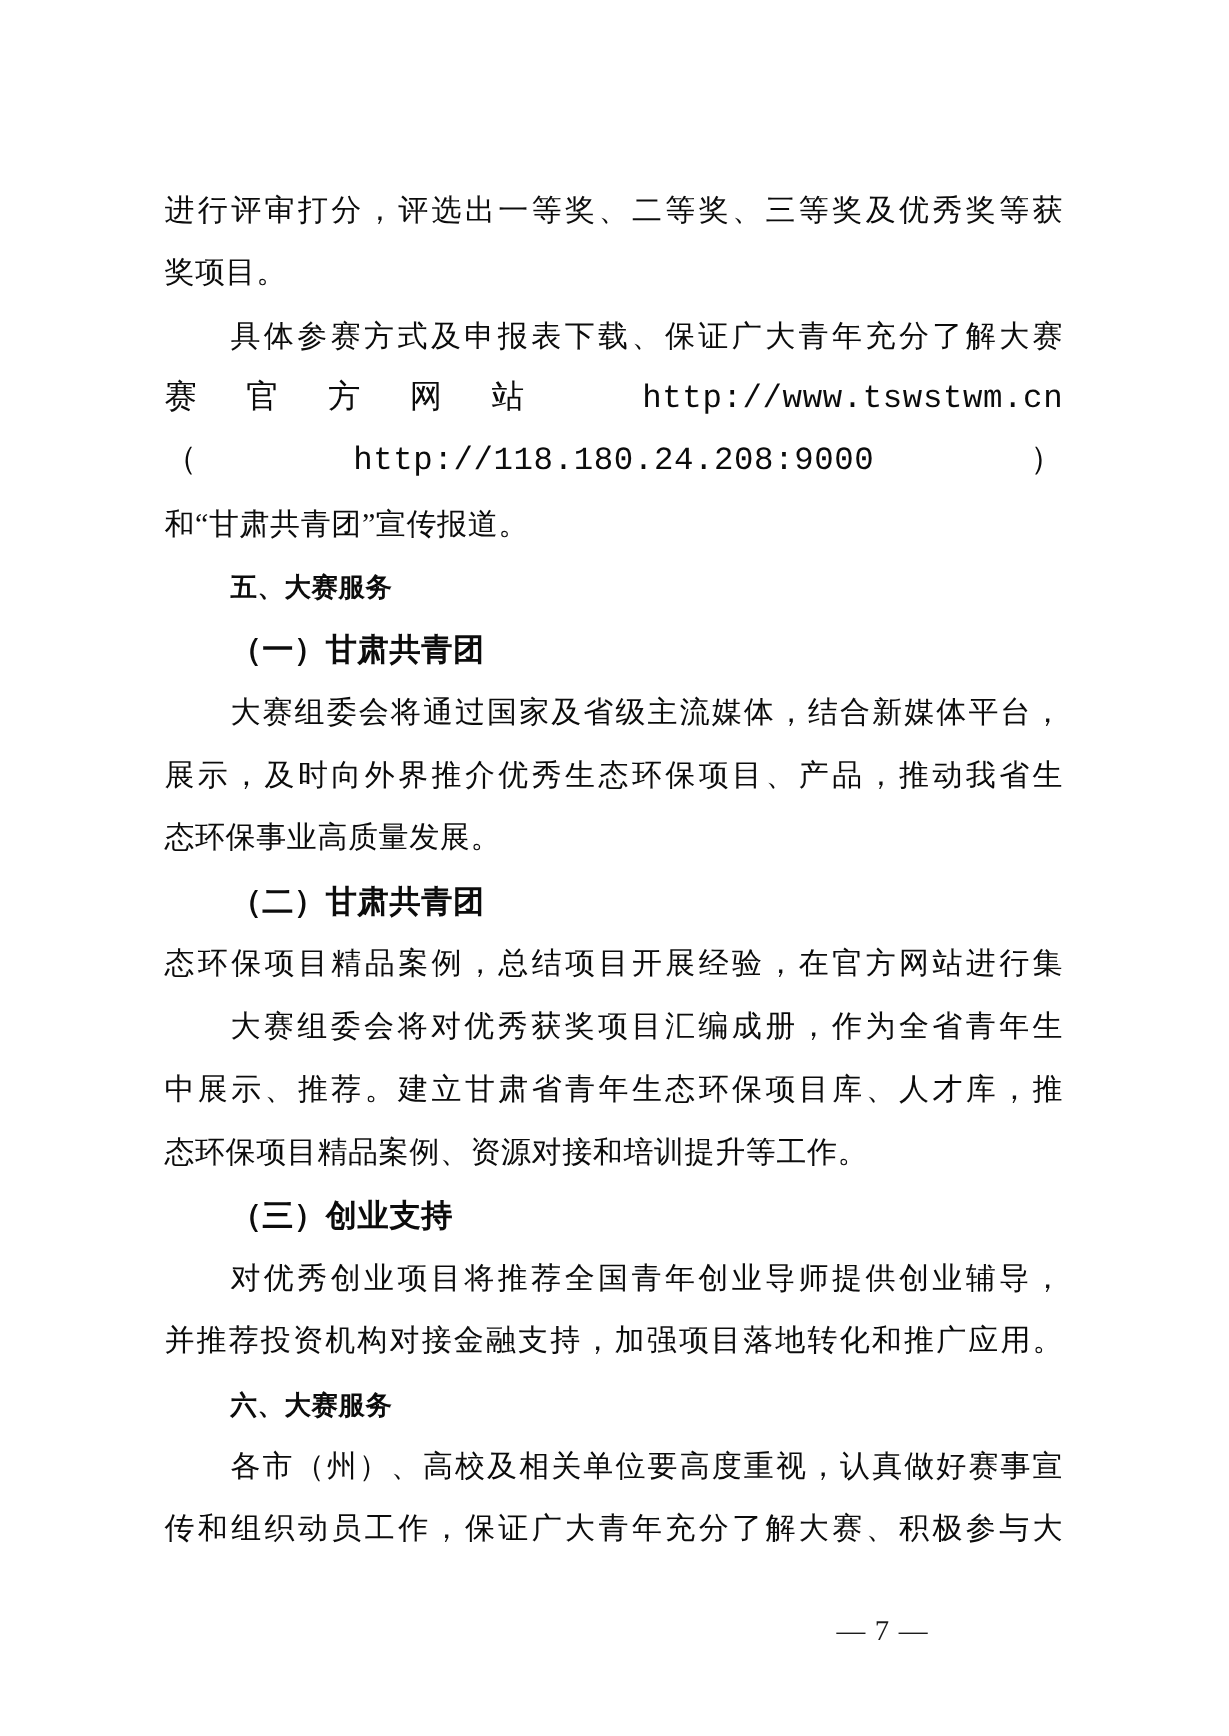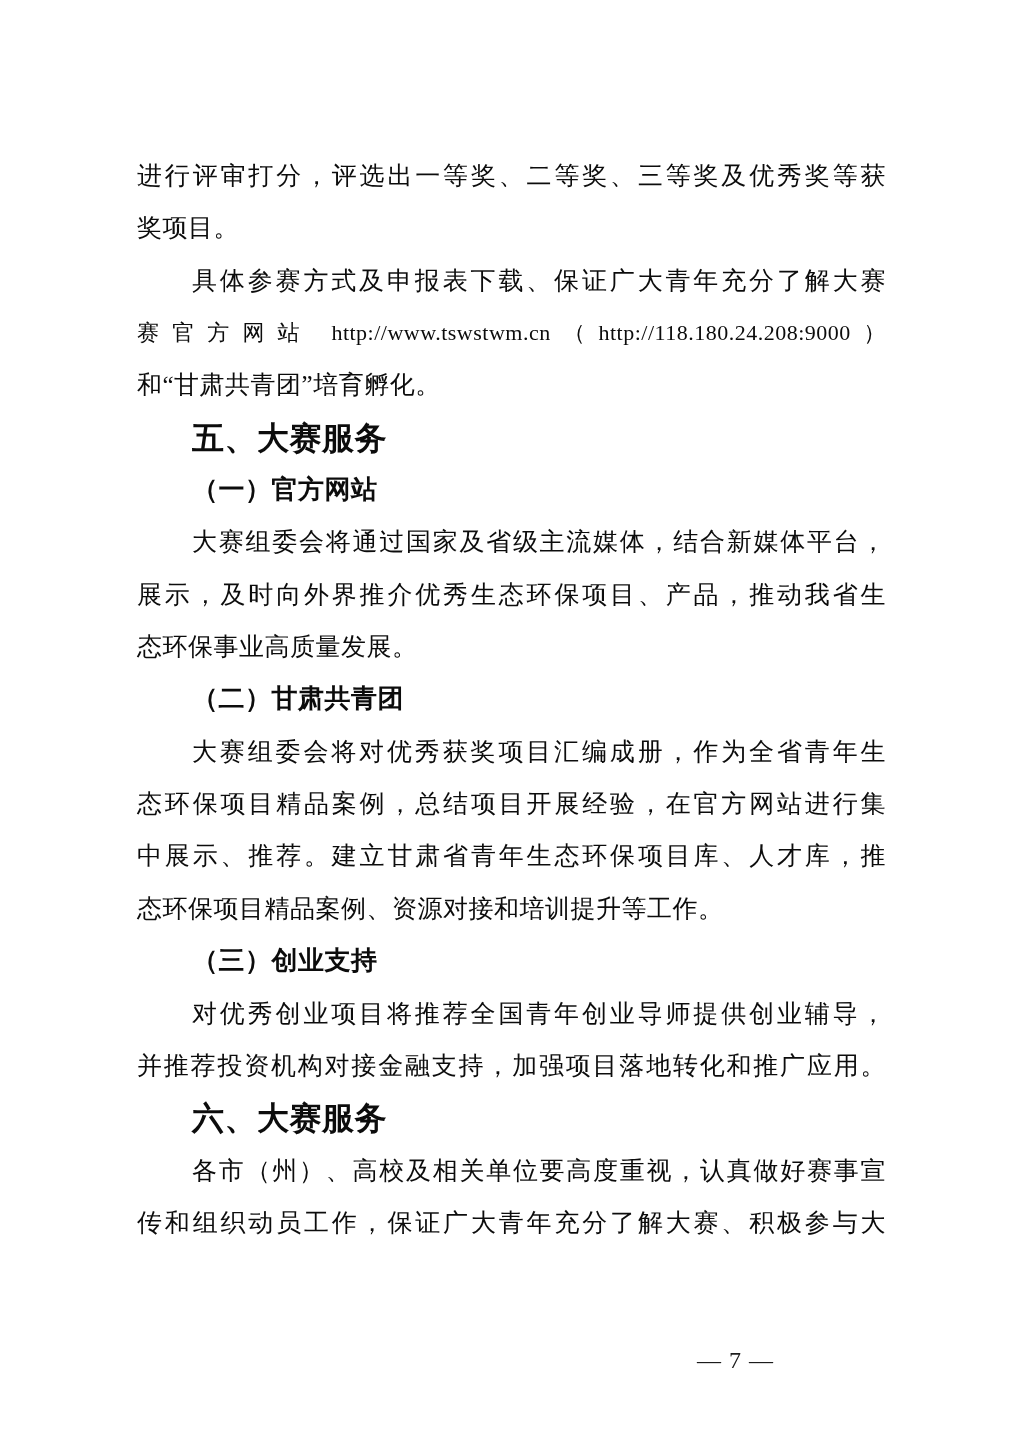--- a/index.html
+++ b/index.html
@@ -29,26 +29,27 @@
     white-space: normal;
   }
   .ln.just {
     text-align: justify;
     text-align-last: justify;
   }
   .ln.ind {
     padding-left: 55px;
   }
   .ln.url {
-    font-size: 22px;
+    font-size: 27px;
+    font-family: Liberation Mono, monospace;
   }
   .ln.hmajor {
     font-family: "Liberation Sans", "DejaVu Sans", sans-serif;
     font-weight: bold;
-    font-size: 32px;
+    font-size: 22px;
   }
   .ln.hminor {
     font-weight: bold;
     font-size: 26px;
   }
   .page-footer {
     position: absolute;
     top: 1346px;
     right: 138px;
     font-size: 24px;
@@ -59,29 +60,29 @@
 </style>
 </head>
 <body>
 
 <div class="page">
   <main class="text-block" id="text-block">
       <div class="ln just">进行评审打分，评选出一等奖、二等奖、三等奖及优秀奖等获</div>
       <div class="ln">奖项目。</div>
       <div class="ln ind just">具体参赛方式及申报表下载、保证广大青年充分了解大赛</div>
       <div class="ln url just">赛官方网站 http://www.tswstwm.cn（http://118.180.24.208:9000）</div>
-      <div class="ln">和“甘肃共青团”培育孵化。</div>
+      <div class="ln">和“甘肃共青团”宣传报道。</div>
       <div class="ln hmajor ind">五、大赛服务</div>
-      <div class="ln hminor ind">（一）官方网站</div>
+      <div class="ln hminor ind">（一）甘肃共青团</div>
       <div class="ln ind just">大赛组委会将通过国家及省级主流媒体，结合新媒体平台，</div>
       <div class="ln just">展示，及时向外界推介优秀生态环保项目、产品，推动我省生</div>
       <div class="ln">态环保事业高质量发展。</div>
       <div class="ln hminor ind">（二）甘肃共青团</div>
+      <div class="ln just">态环保项目精品案例，总结项目开展经验，在官方网站进行集</div>
       <div class="ln ind just">大赛组委会将对优秀获奖项目汇编成册，作为全省青年生</div>
-      <div class="ln just">态环保项目精品案例，总结项目开展经验，在官方网站进行集</div>
       <div class="ln just">中展示、推荐。建立甘肃省青年生态环保项目库、人才库，推</div>
       <div class="ln">态环保项目精品案例、资源对接和培训提升等工作。</div>
       <div class="ln hminor ind">（三）创业支持</div>
       <div class="ln ind just">对优秀创业项目将推荐全国青年创业导师提供创业辅导，</div>
       <div class="ln just">并推荐投资机构对接金融支持，加强项目落地转化和推广应用。</div>
       <div class="ln hmajor ind">六、大赛服务</div>
       <div class="ln ind just">各市（州）、高校及相关单位要高度重视，认真做好赛事宣</div>
       <div class="ln just">传和组织动员工作，保证广大青年充分了解大赛、积极参与大</div>
     </main>
   <footer class="page-footer">

